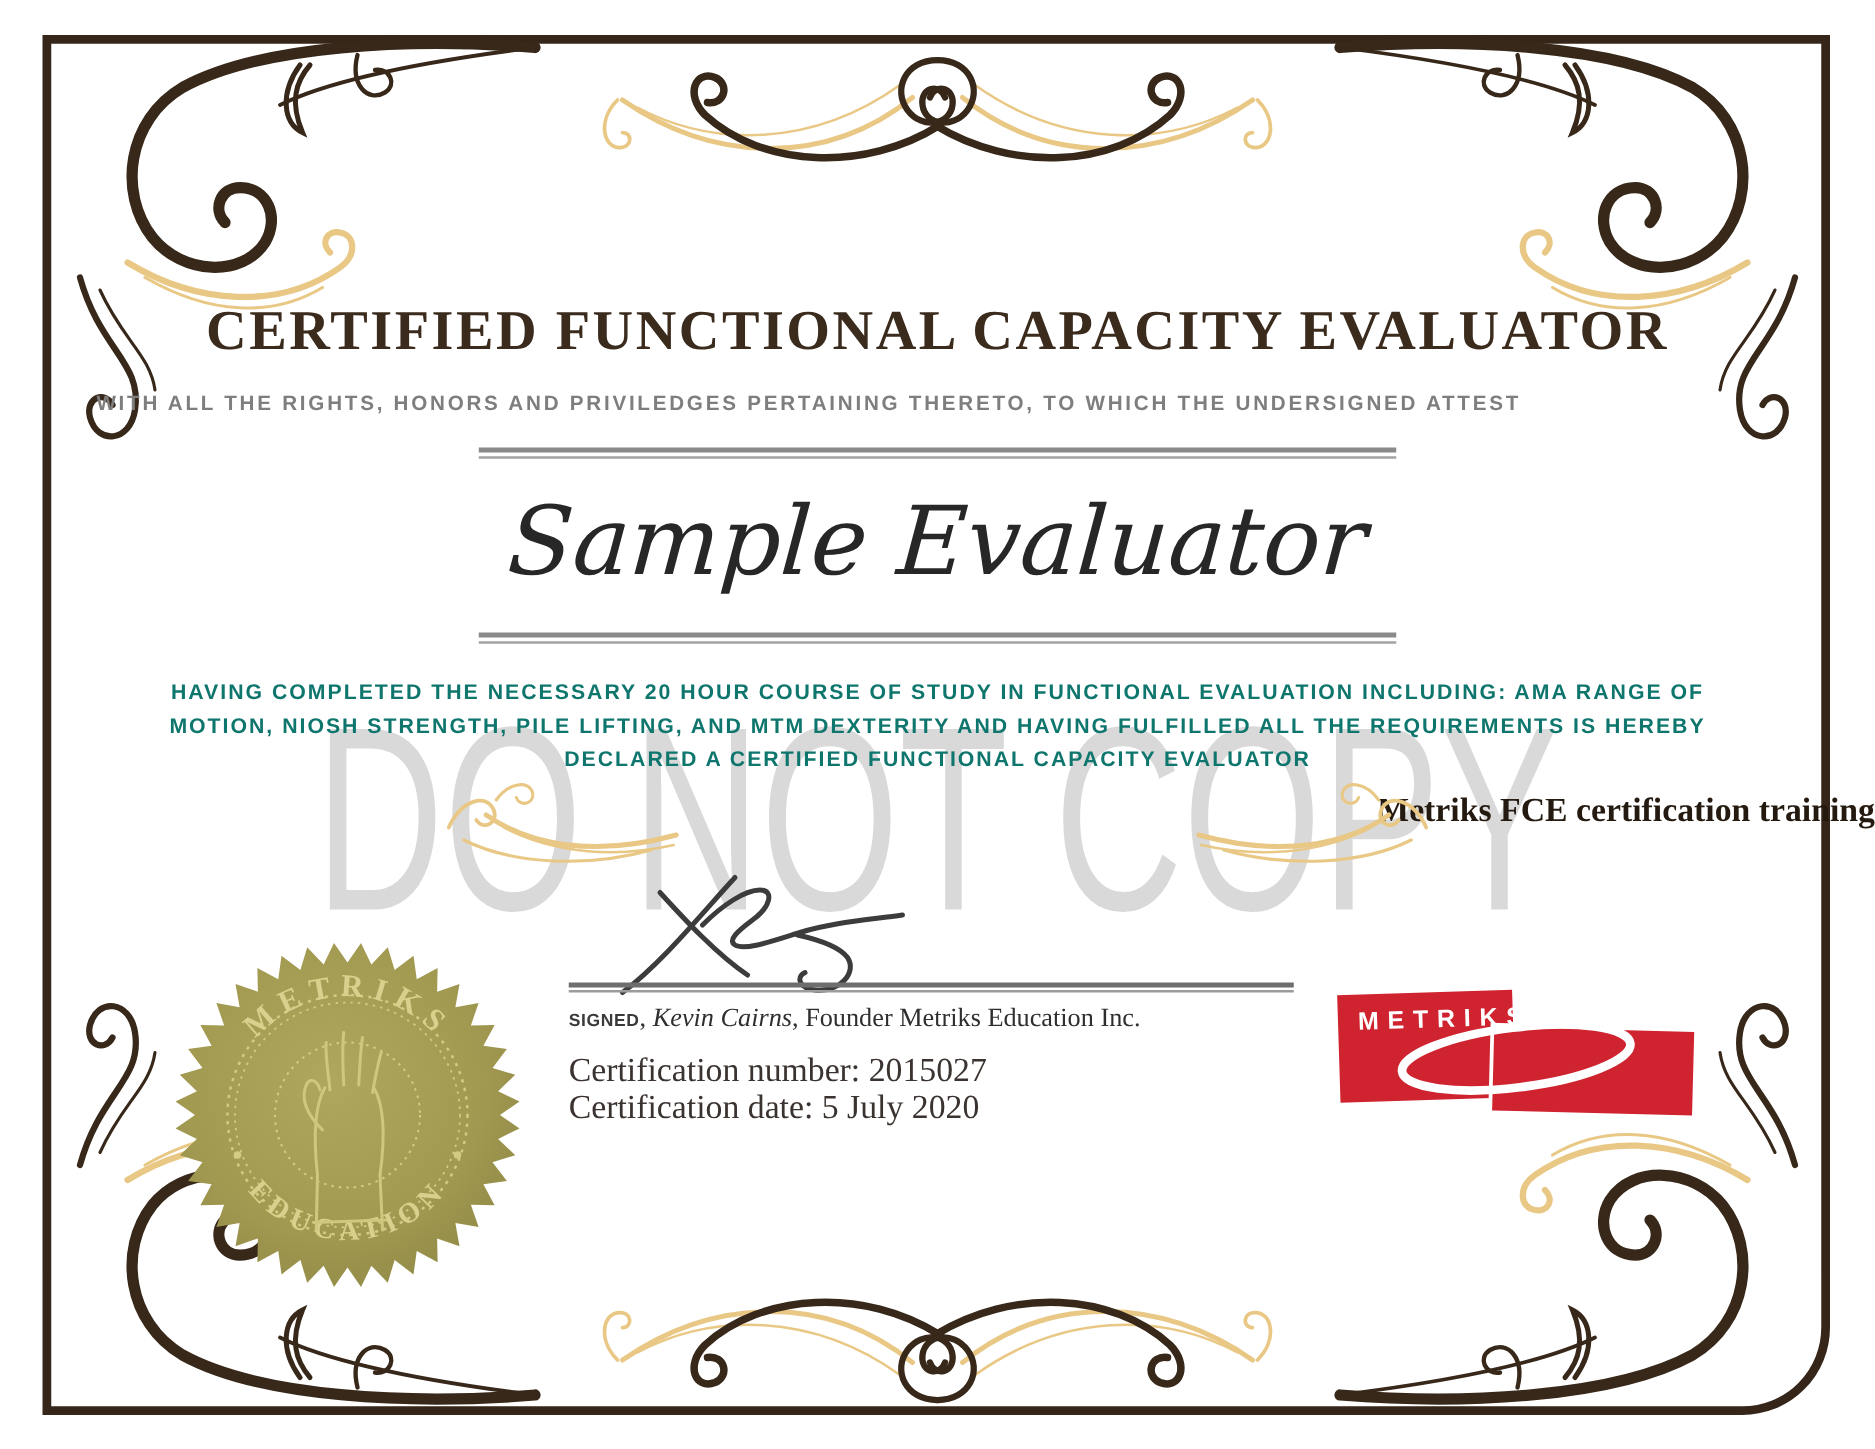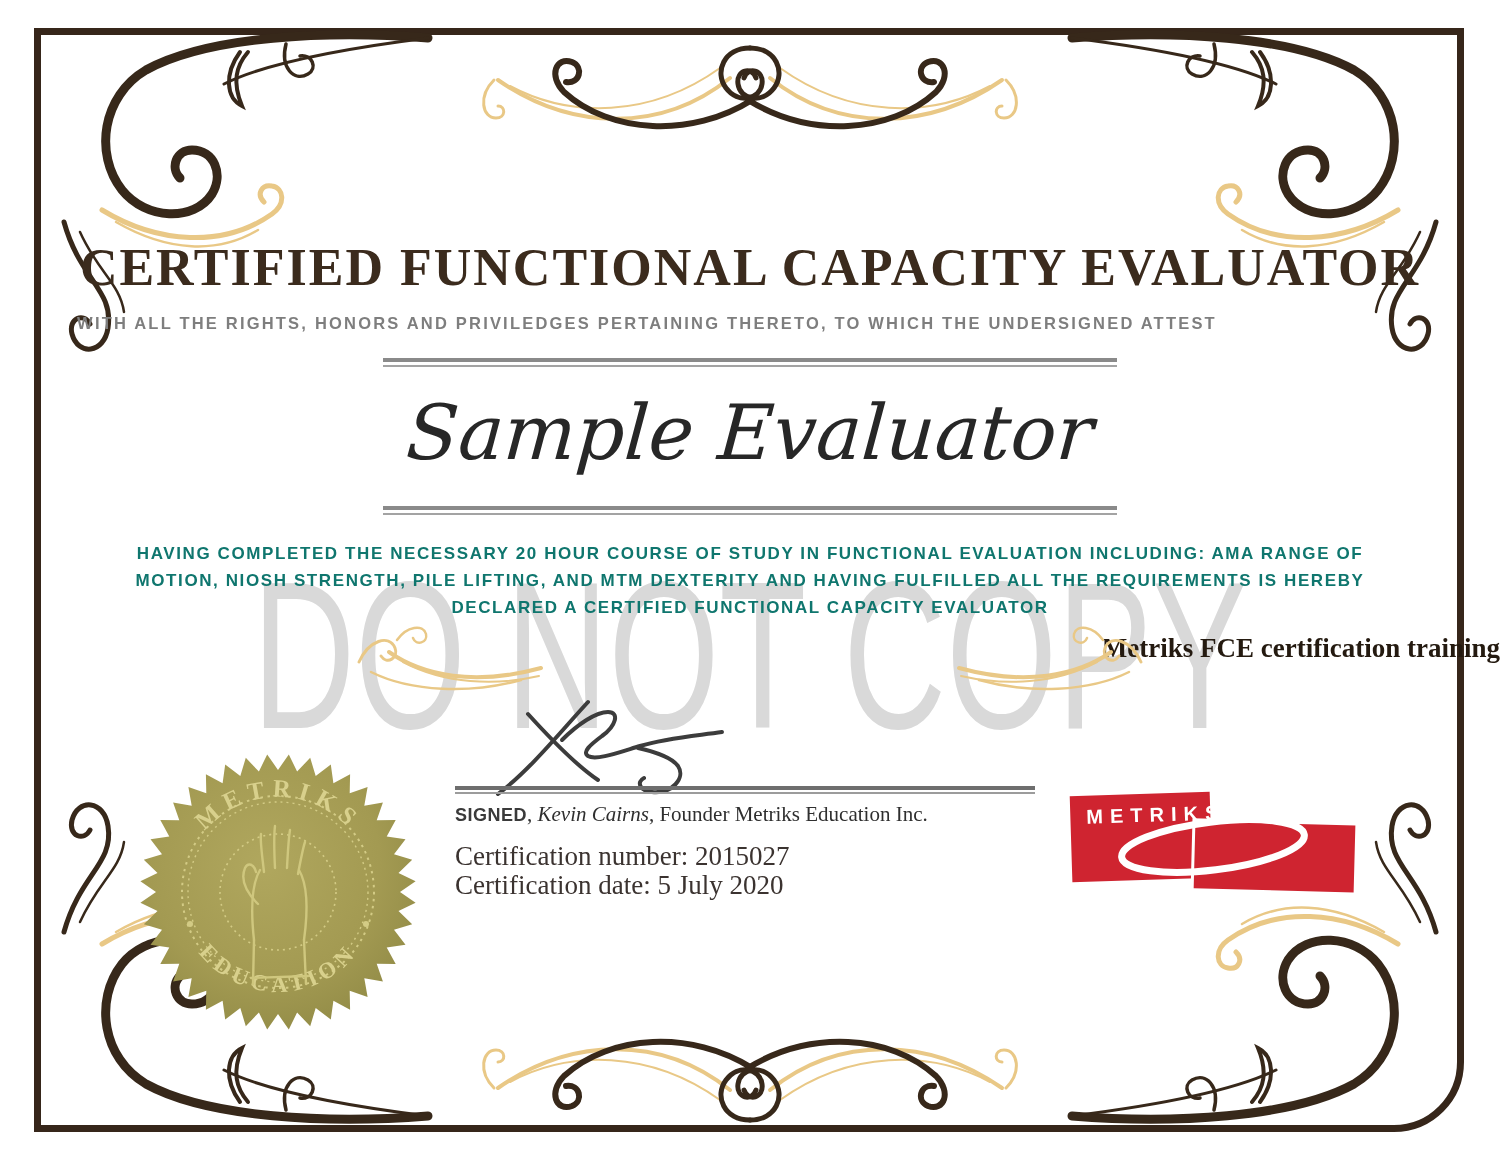--- a/index.html
+++ b/index.html
@@ -14,21 +14,21 @@
 
   
   .watermark{left:295px;top:548px;width:910px;height:215px;z-index:1;
              display:flex;align-items:center;justify-content:center;}
   .watermark span{font-family:"Liberation Sans",sans-serif;font-size:150px;
                   color:#d9d9d9;white-space:nowrap;
                   transform:scale(0.95,1.40);letter-spacing:0px;}
 
   
   .title{left:0;top:238px;width:1500px;text-align:center;z-index:2;
-         font-family:"Liberation Serif",serif;font-size:52px;font-weight:600;
+         font-family:"Liberation Serif",serif;font-size:45px;font-weight:600;
          letter-spacing:2px;color:#3b2b1d;}
   .subtitle{left:0;top:314px;width:1294px;text-align:center;z-index:2;
             font-size:16.5px;font-weight:700;letter-spacing:2.2px;color:#7e7e7e;}
 
   
   .rule{height:3px;border-top:4px solid #8a8a8a;border-bottom:2px solid #a3a3a3;z-index:2;}
   .rule1{left:383px;top:358px;width:734px;}
   .rule2{left:383px;top:506px;width:734px;}
   .sigrule{left:455px;top:786px;width:580px;height:2px;
            border-top:4px solid #6e6e6e;border-bottom:2px solid #9c9c9c;z-index:2;}
@@ -44,21 +44,21 @@
             line-height:27px;}
 
   
   .program{left:0;top:633px;width:1500px;text-align:right;z-index:2;
            font-family:"Liberation Serif",serif;font-size:27px;color:#241a10;font-weight:bold;}
 
   
   .signedline{left:455px;top:802px;z-index:2;font-family:"Liberation Serif",serif;
               font-size:21px;color:#2f2f2f;white-space:nowrap;}
   .signedline .lbl{font-family:"Liberation Sans",sans-serif;font-weight:700;
-                   font-size:18px;color:#3a3a3a;letter-spacing:0.5px;}
+                   font-size:14px;color:#3a3a3a;letter-spacing:0.5px;}
   .signedline .nm{font-style:italic;font-family:Liberation Serif, serif;}
 
   
   .details{left:455px;top:842px;z-index:2;font-family:"Liberation Serif",serif;
            font-size:27px;color:#3b3330;line-height:29px;}
   .details .row span{white-space:pre;}
 
   svg{display:block;}
   .deco{z-index:2;pointer-events:none;}
   .sealwrap{z-index:3;}

